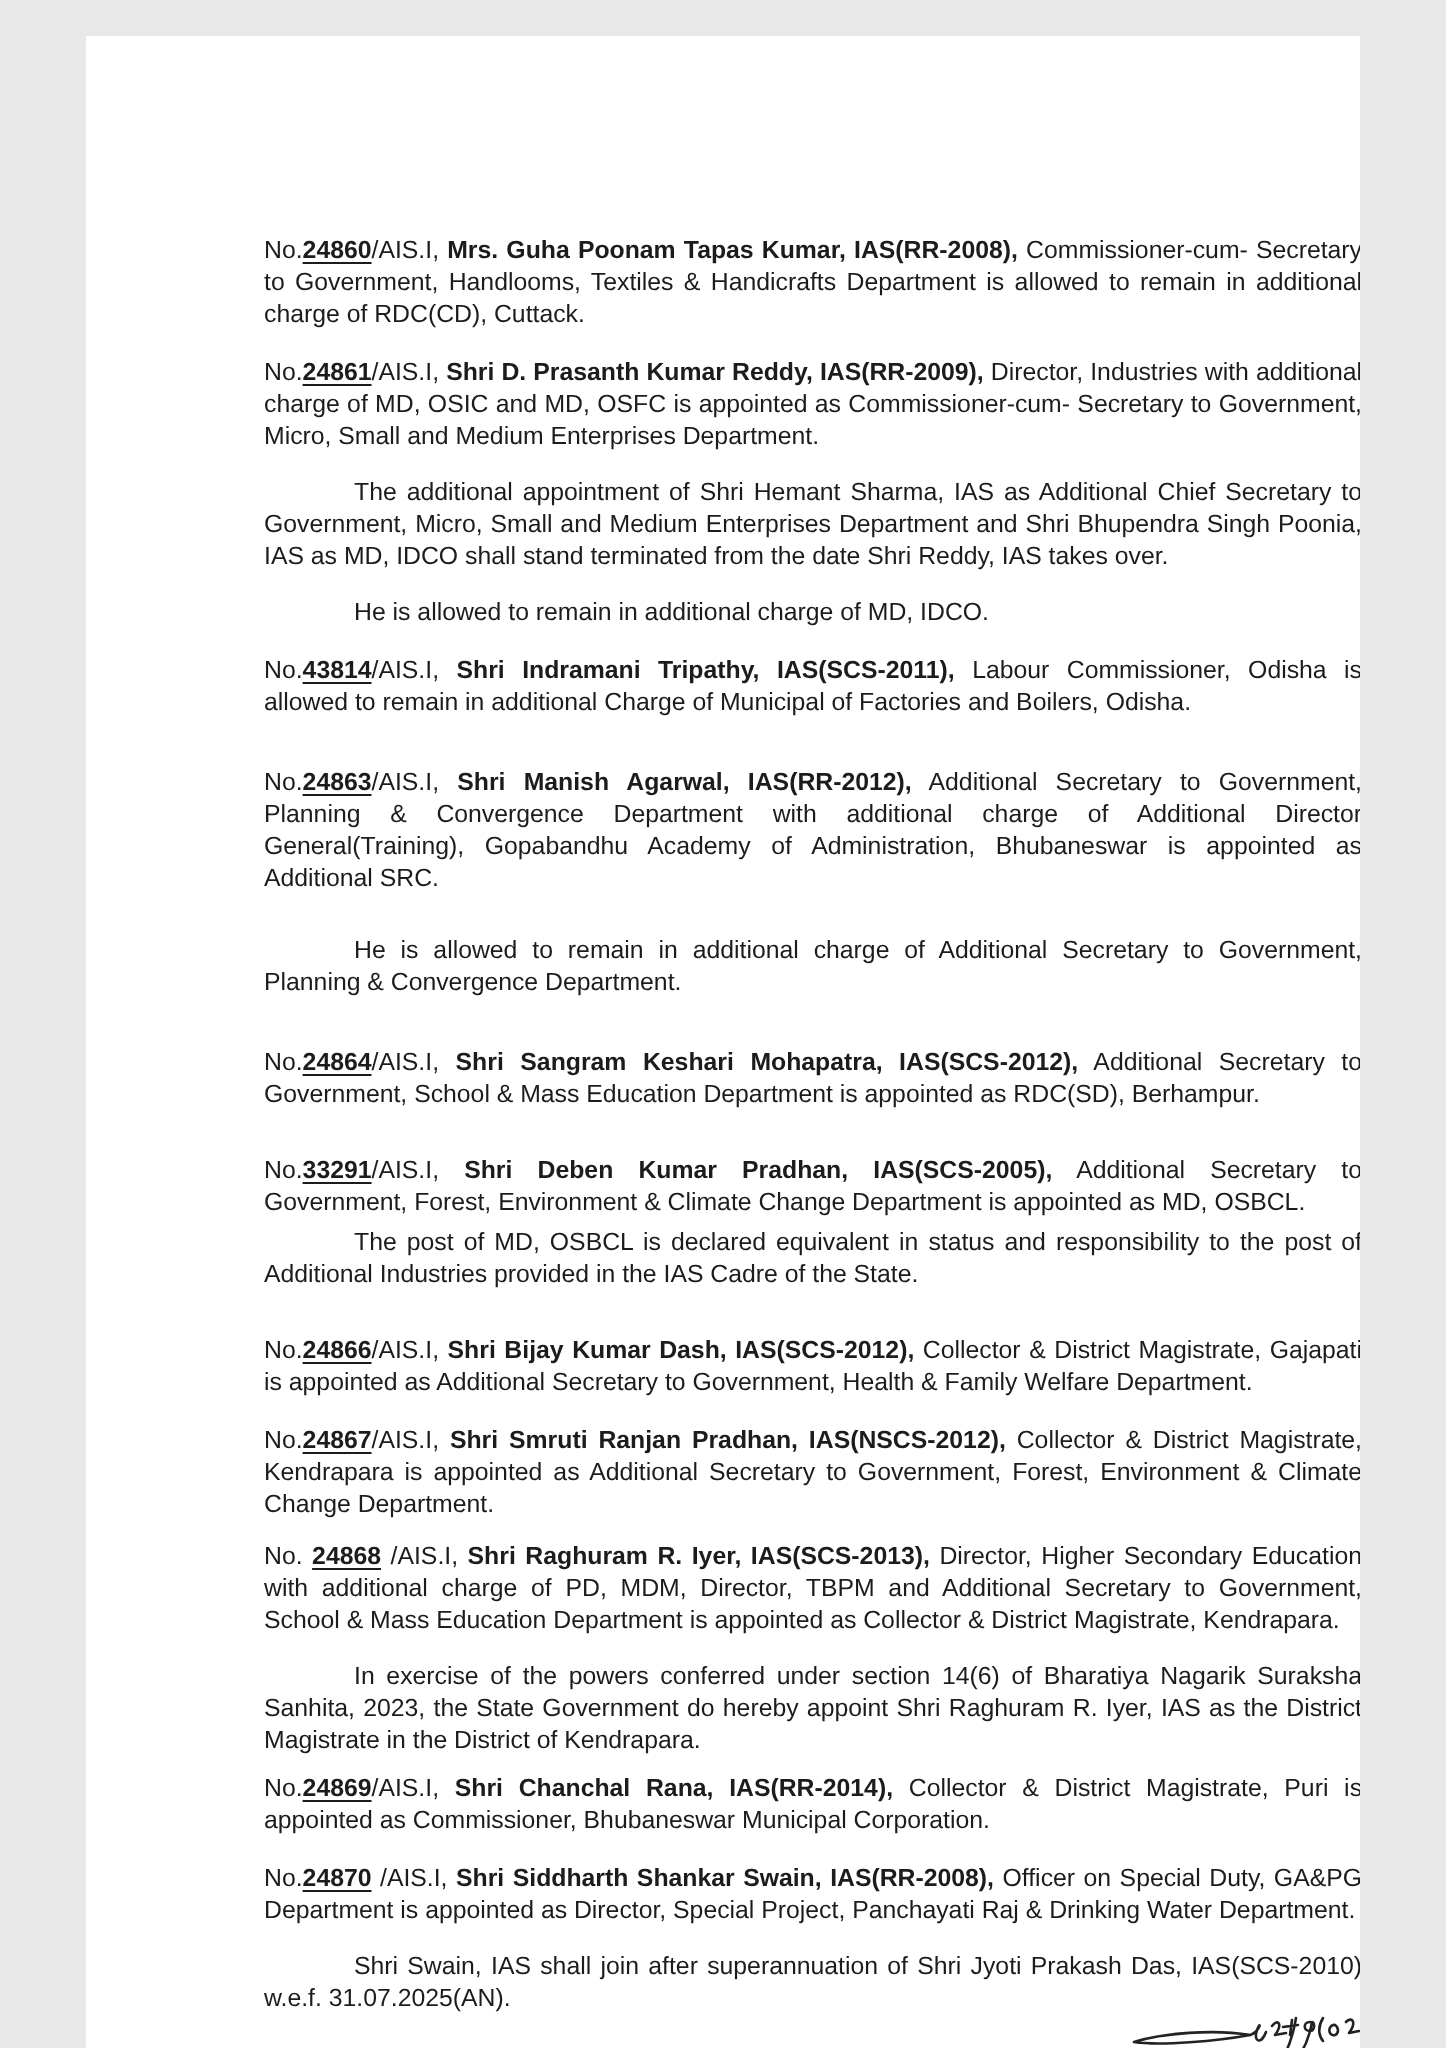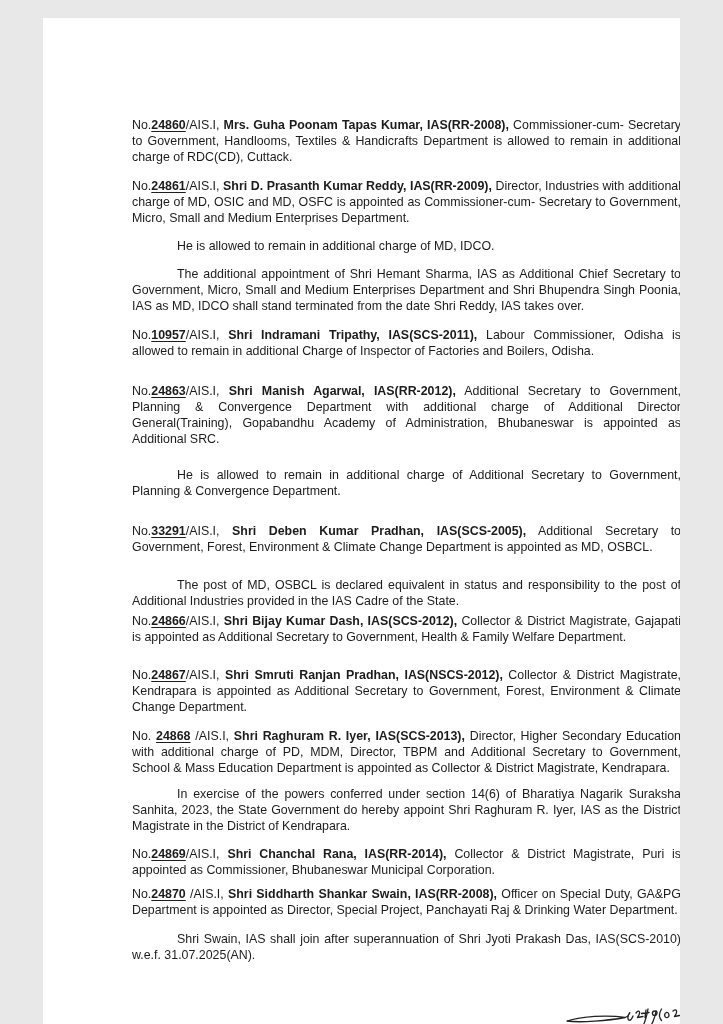--- a/index.html
+++ b/index.html
@@ -55,25 +55,26 @@
     height: 34px;
   }
 </style>
 </head>
 <body>
 
 <div class="page">
   <div class="doc">
       <p class="para order"><span class="run pre">No.</span><span class="run num">24860</span><span class="run mid">/AIS.I, </span><span class="run name">Mrs. Guha Poonam Tapas Kumar, IAS(RR-2008),</span><span class="run rest"> Commissioner-cum- Secretary to Government, Handlooms, Textiles &amp; Handicrafts Department is allowed to remain in additional charge of RDC(CD), Cuttack.</span></p>
       <p class="para order"><span class="run pre">No.</span><span class="run num">24861</span><span class="run mid">/AIS.I, </span><span class="run name">Shri D. Prasanth Kumar Reddy, IAS(RR-2009),</span><span class="run rest"> Director, Industries with additional charge of MD, OSIC and MD, OSFC is appointed as Commissioner-cum- Secretary to Government, Micro, Small and Medium Enterprises Department.</span></p>
+      <p class="para sub"><span class="run text">The additional appointment of Shri Hemant Sharma, IAS as Additional Chief Secretary to Government, Micro, Small and Medium Enterprises Department and Shri Bhupendra Singh Poonia, IAS as MD, IDCO shall stand terminated from the date Shri Reddy, IAS takes over.</span></p>
       <p class="para sub"><span class="run text">He is allowed to remain in additional charge of MD, IDCO.</span></p>
-      <p class="para sub"><span class="run text">The additional appointment of Shri Hemant Sharma, IAS as Additional Chief Secretary to Government, Micro, Small and Medium Enterprises Department and Shri Bhupendra Singh Poonia, IAS as MD, IDCO shall stand terminated from the date Shri Reddy, IAS takes over.</span></p>
-      <p class="para order"><span class="run pre">No.</span><span class="run num">10957</span><span class="run mid">/AIS.I, </span><span class="run name">Shri Indramani Tripathy, IAS(SCS-2011),</span><span class="run rest"> Labour Commissioner, Odisha is allowed to remain in additional Charge of Inspector of Factories and Boilers, Odisha.</span></p>
+      <p class="para order"><span class="run pre">No.</span><span class="run num">43814</span><span class="run mid">/AIS.I, </span><span class="run name">Shri Indramani Tripathy, IAS(SCS-2011),</span><span class="run rest"> Labour Commissioner, Odisha is allowed to remain in additional Charge of Municipal of Factories and Boilers, Odisha.</span></p>
       <p class="para order"><span class="run pre">No.</span><span class="run num">24863</span><span class="run mid">/AIS.I, </span><span class="run name">Shri Manish Agarwal, IAS(RR-2012),</span><span class="run rest"> Additional Secretary to Government, Planning &amp; Convergence Department with additional charge of Additional Director General(Training), Gopabandhu Academy of Administration, Bhubaneswar is appointed as Additional SRC.</span></p>
       <p class="para sub"><span class="run text">He is allowed to remain in additional charge of Additional Secretary to Government, Planning &amp; Convergence Department.</span></p>
+      <p class="para order"><span class="run pre">No.</span><span class="run num">24864</span><span class="run mid">/AIS.I, </span><span class="run name">Shri Sangram Keshari Mohapatra, IAS(SCS-2012),</span><span class="run rest"> Additional Secretary to Government, School &amp; Mass Education Department is appointed as RDC(SD), Berhampur.</span></p>
       <p class="para order"><span class="run pre">No.</span><span class="run num">33291</span><span class="run mid">/AIS.I, </span><span class="run name">Shri Deben Kumar Pradhan, IAS(SCS-2005),</span><span class="run rest"> Additional Secretary to Government, Forest, Environment &amp; Climate Change Department is appointed as MD, OSBCL.</span></p>
       <p class="para sub"><span class="run text">The post of MD, OSBCL is declared equivalent in status and responsibility to the post of Additional Industries provided in the IAS Cadre of the State.</span></p>
       <p class="para order"><span class="run pre">No.</span><span class="run num">24866</span><span class="run mid">/AIS.I, </span><span class="run name">Shri Bijay Kumar Dash, IAS(SCS-2012),</span><span class="run rest"> Collector &amp; District Magistrate, Gajapati is appointed as Additional Secretary to Government, Health &amp; Family Welfare Department.</span></p>
       <p class="para order"><span class="run pre">No.</span><span class="run num">24867</span><span class="run mid">/AIS.I, </span><span class="run name">Shri Smruti Ranjan Pradhan, IAS(NSCS-2012),</span><span class="run rest"> Collector &amp; District Magistrate, Kendrapara is appointed as Additional Secretary to Government, Forest, Environment &amp; Climate Change Department.</span></p>
       <p class="para order"><span class="run pre">No. </span><span class="run num">24868</span><span class="run mid"> /AIS.I, </span><span class="run name">Shri Raghuram R. Iyer, IAS(SCS-2013),</span><span class="run rest"> Director, Higher Secondary Education with additional charge of PD, MDM, Director, TBPM and Additional Secretary to Government, School &amp; Mass Education Department is appointed as Collector &amp; District Magistrate, Kendrapara.</span></p>
       <p class="para sub"><span class="run text">In exercise of the powers conferred under section 14(6) of Bharatiya Nagarik Suraksha Sanhita, 2023, the State Government do hereby appoint Shri Raghuram R. Iyer, IAS as the District Magistrate in the District of Kendrapara.</span></p>
       <p class="para order"><span class="run pre">No.</span><span class="run num">24869</span><span class="run mid">/AIS.I, </span><span class="run name">Shri Chanchal Rana, IAS(RR-2014),</span><span class="run rest"> Collector &amp; District Magistrate, Puri is appointed as Commissioner, Bhubaneswar Municipal Corporation.</span></p>
       <p class="para order"><span class="run pre">No.</span><span class="run num">24870</span><span class="run mid"> /AIS.I, </span><span class="run name">Shri Siddharth Shankar Swain, IAS(RR-2008),</span><span class="run rest"> Officer on Special Duty, GA&amp;PG Department is appointed as Director, Special Project, Panchayati Raj &amp; Drinking Water Department.</span></p>
       <p class="para sub"><span class="run text">Shri Swain, IAS shall join after superannuation of Shri Jyoti Prakash Das, IAS(SCS-2010) w.e.f. 31.07.2025(AN).</span></p>
     </div>

